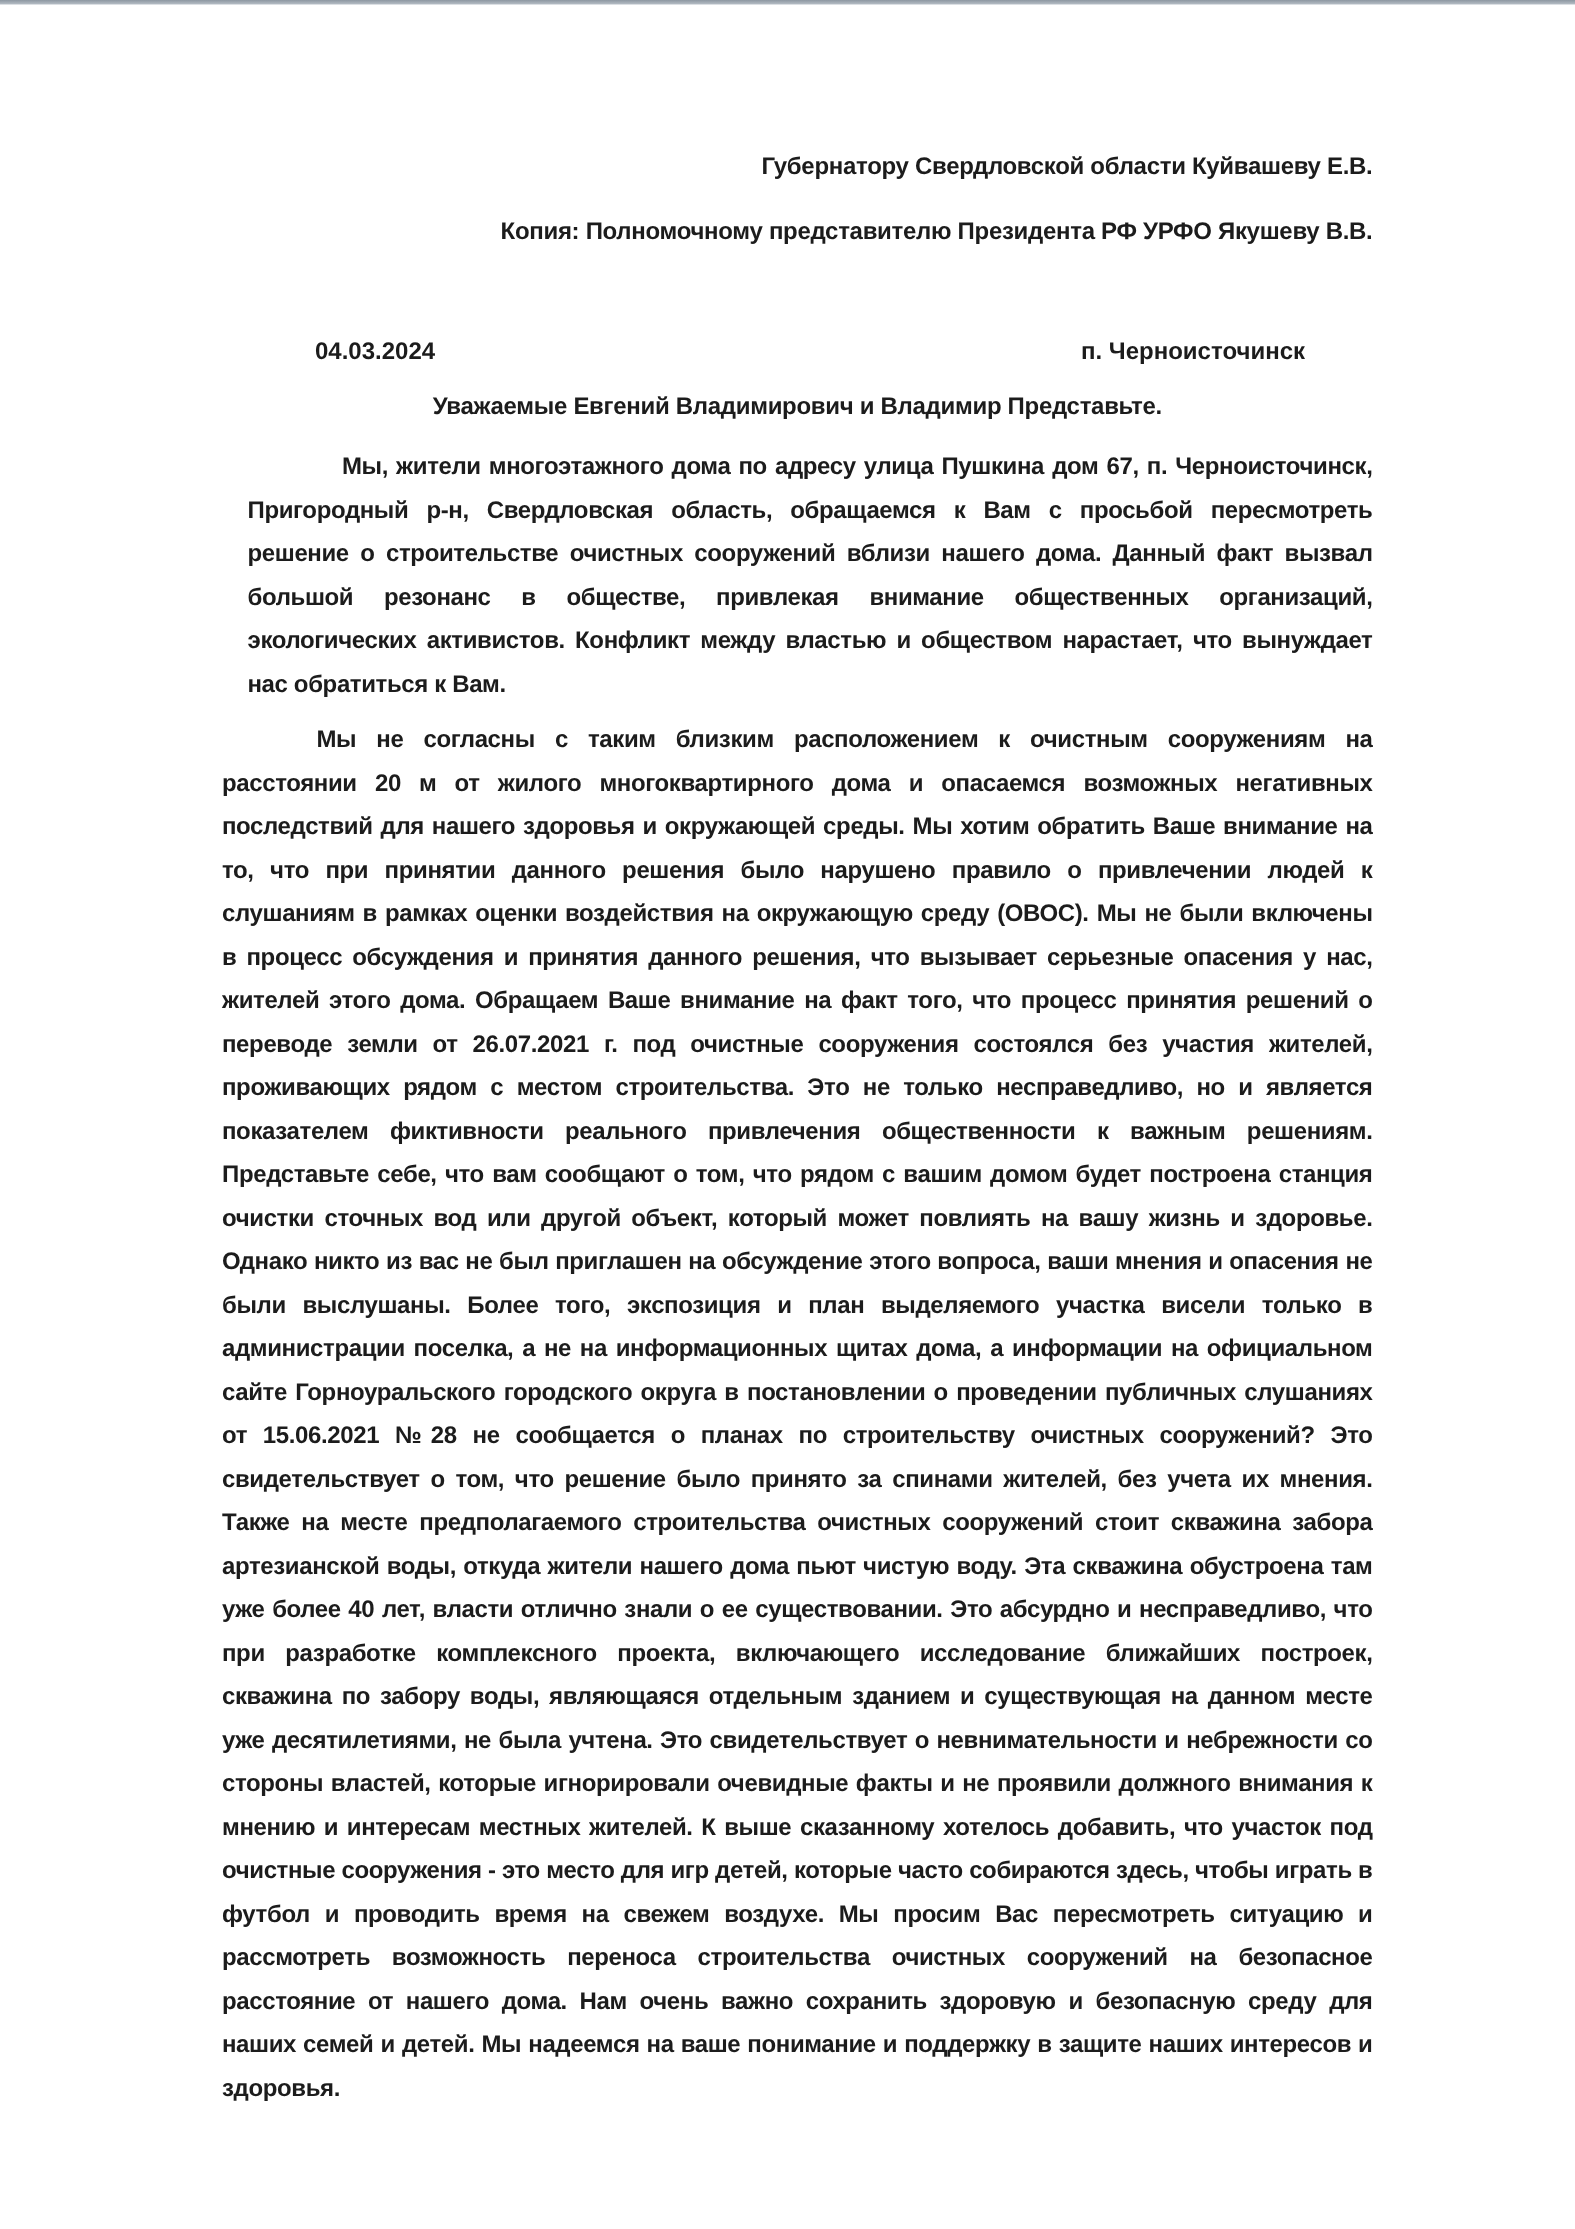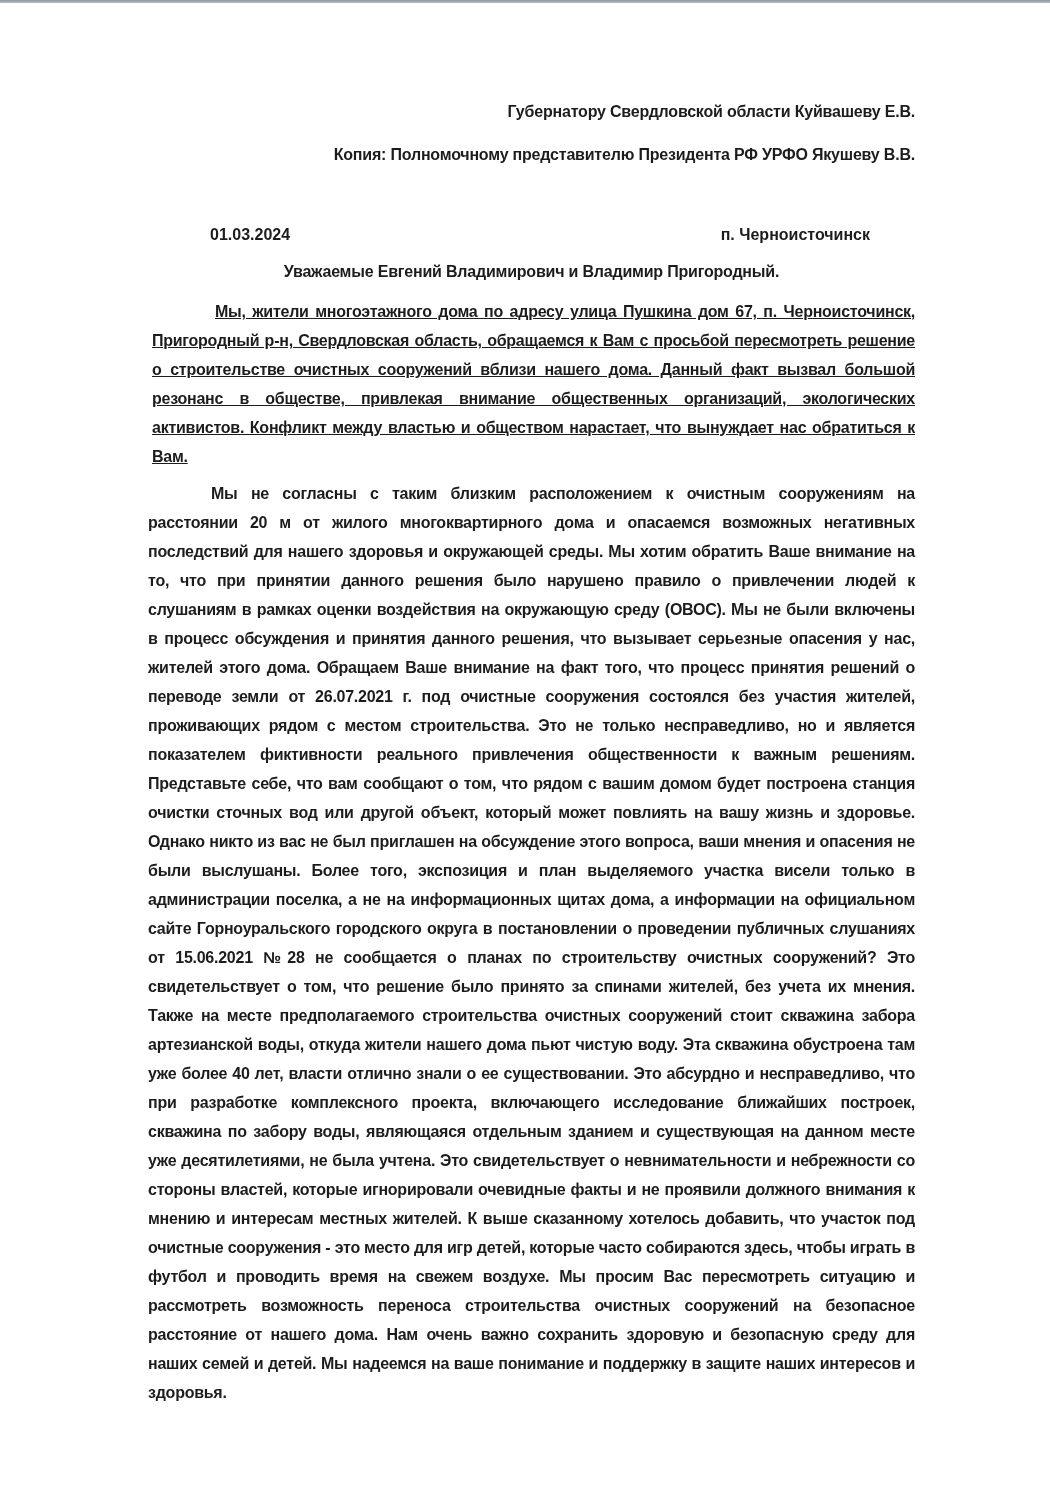--- a/index.html
+++ b/index.html
@@ -60,44 +60,43 @@
     letter-spacing: -0.2px;
   }
   .body-par {
     text-align: justify;
     text-indent: 63px;
     font-size: 16px;
     line-height: 29px;
     letter-spacing: -0.25px;
   }
   .body-par.first {
-    margin: 15px 0 0 4px;
-    text-decoration: underline;
+    margin: 15px 0 0 17px;
   }
   .body-par.second {
     margin: 8px 0 0 0;
   }
 </style>
 </head>
 <body>
 
 <div class="top-edge"></div>
 
 <div class="page">
 
   <div class="addressee">
     <p>Губернатору Свердловской области Куйвашеву Е.В.</p>
     <p>Копия: Полномочному представителю Президента РФ УРФО Якушеву В.В.</p>
   </div>
 
 
   <div class="date-row">
-    <span>01.03.2024</span>
+    <span>04.03.2024</span>
     <span>п. Черноисточинск</span>
   </div>
 
-  <p class="salutation">Уважаемые Евгений Владимирович и Владимир Пригородный.</p>
+  <p class="salutation">Уважаемые Евгений Владимирович и Владимир Представьте.</p>
 
   <p class="body-par first">Мы, жители многоэтажного дома по адресу улица Пушкина дом 67, п. Черноисточинск, Пригородный р-н, Свердловская область, обращаемся к Вам с просьбой пересмотреть решение о строительстве очистных сооружений вблизи нашего дома. Данный факт вызвал большой резонанс в обществе, привлекая внимание общественных организаций, экологических активистов. Конфликт между властью и обществом нарастает, что вынуждает нас обратиться к Вам.</p>
 
   <p class="body-par second">Мы не согласны с таким близким расположением к очистным сооружениям на расстоянии 20 м от жилого многоквартирного дома и опасаемся возможных негативных последствий для нашего здоровья и окружающей среды. Мы хотим обратить Ваше внимание на то, что при принятии данного решения было нарушено правило о привлечении людей к слушаниям в рамках оценки воздействия на окружающую среду (ОВОС). Мы не были включены в процесс обсуждения и принятия данного решения, что вызывает серьезные опасения у нас, жителей этого дома. Обращаем Ваше внимание на факт того, что процесс принятия решений о переводе земли от 26.07.2021 г. под очистные сооружения состоялся без участия жителей, проживающих рядом с местом строительства. Это не только несправедливо, но и является показателем фиктивности реального привлечения общественности к важным решениям. Представьте себе, что вам сообщают о том, что рядом с вашим домом будет построена станция очистки сточных вод или другой объект, который может повлиять на вашу жизнь и здоровье. Однако никто из вас не был приглашен на обсуждение этого вопроса, ваши мнения и опасения не были выслушаны. Более того, экспозиция и план выделяемого участка висели только в администрации поселка, а не на информационных щитах дома, а информации на официальном сайте Горноуральского городского округа в постановлении о проведении публичных слушаниях от 15.06.2021 №28 не сообщается о планах по строительству очистных сооружений? Это свидетельствует о том, что решение было принято за спинами жителей, без учета их мнения. Также на месте предполагаемого строительства очистных сооружений стоит скважина забора артезианской воды, откуда жители нашего дома пьют чистую воду. Эта скважина обустроена там уже более 40 лет, власти отлично знали о ее существовании. Это абсурдно и несправедливо, что при разработке комплексного проекта, включающего исследование ближайших построек, скважина по забору воды, являющаяся отдельным зданием и существующая на данном месте уже десятилетиями, не была учтена. Это свидетельствует о невнимательности и небрежности со стороны властей, которые игнорировали очевидные факты и не проявили должного внимания к мнению и интересам местных жителей. К выше сказанному хотелось добавить, что участок под очистные сооружения - это место для игр детей, которые часто собираются здесь, чтобы играть в футбол и проводить время на свежем воздухе. Мы просим Вас пересмотреть ситуацию и рассмотреть возможность переноса строительства очистных сооружений на безопасное расстояние от нашего дома. Нам очень важно сохранить здоровую и безопасную среду для наших семей и детей. Мы надеемся на ваше понимание и поддержку в защите наших интересов и здоровья.</p>
 
 </div>
 
 </body></html>

